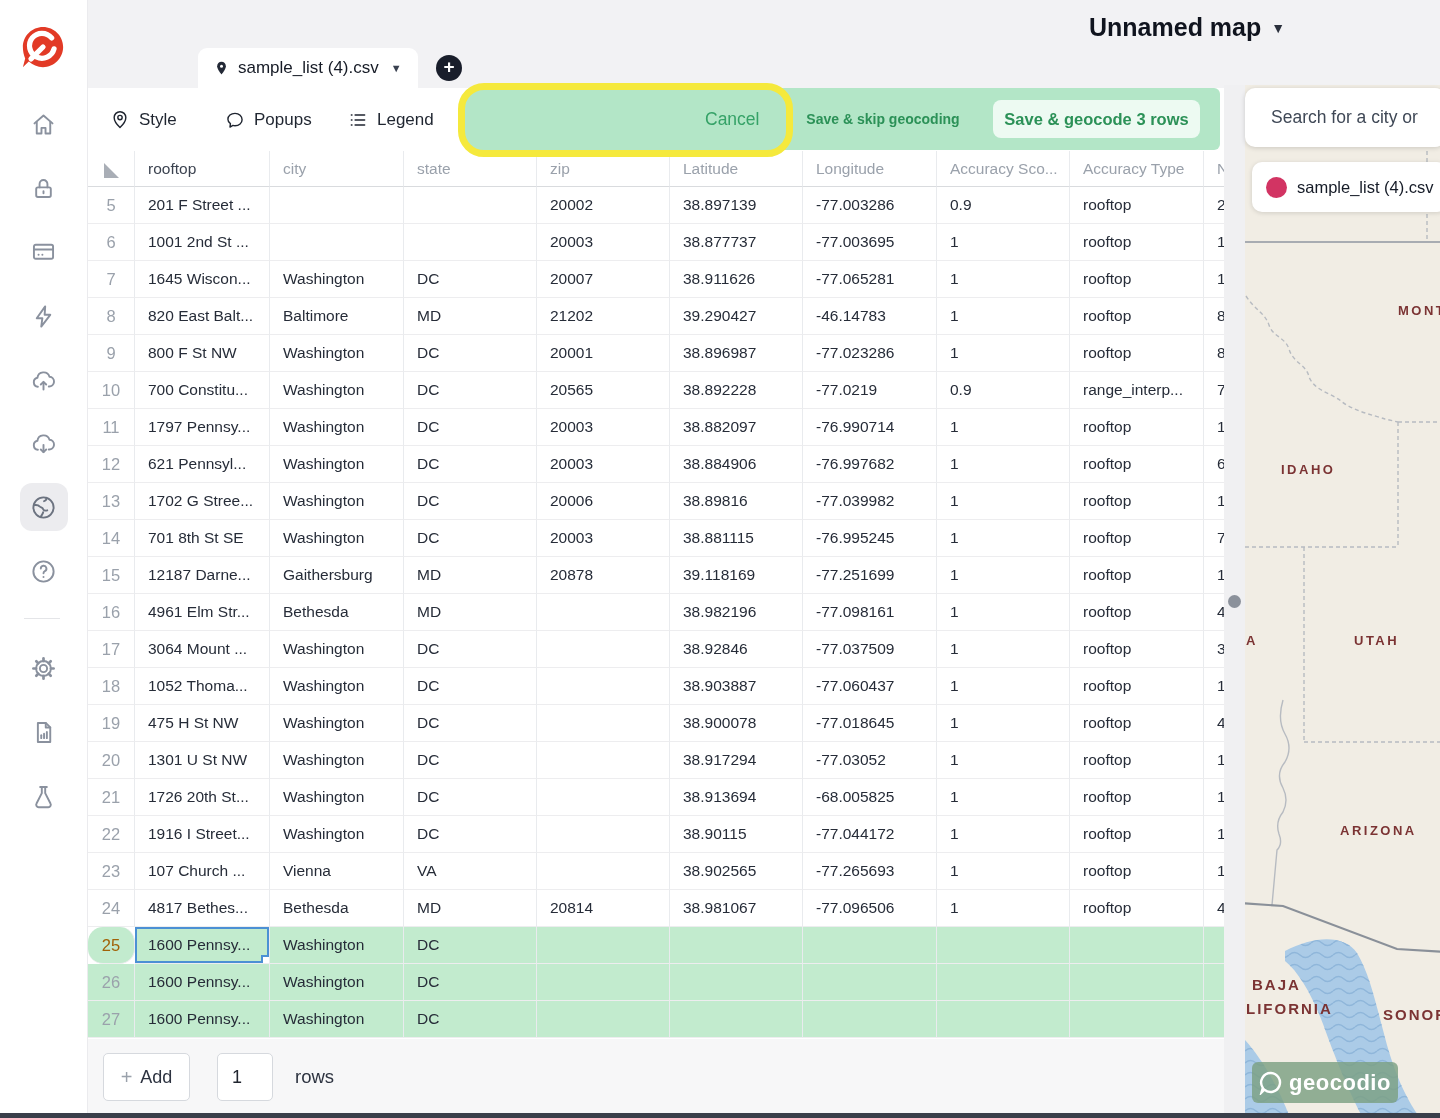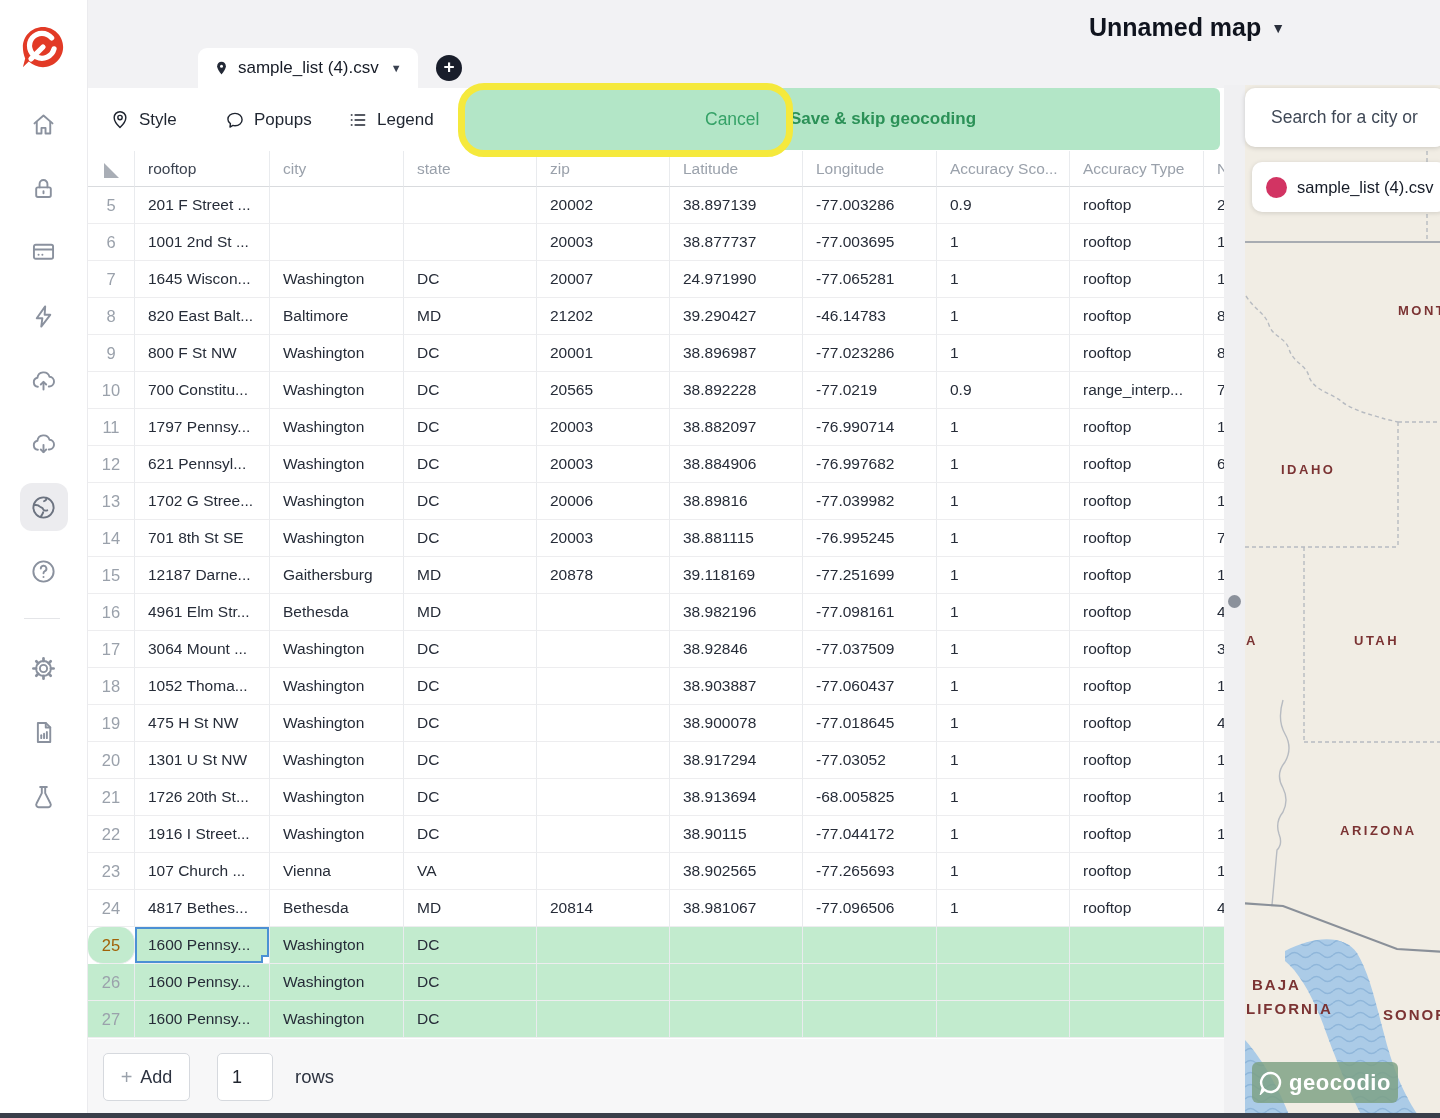--- a/index.html
+++ b/index.html
@@ -27,21 +27,21 @@
 
   
   .toolbar { position:absolute; left:88px; top:88px; width:1136px; height:63px; background:#fff; }
   .tool-btn { position:absolute; top:0; height:63px; display:flex; align-items:center; gap:9px; font-size:17px; color:#1f2530; cursor:pointer; }
   .tool-btn svg { width:20px; height:20px; stroke:#1f2530; fill:none; stroke-width:1.7; stroke-linecap:round; stroke-linejoin:round; }
 
   
   .banner { position:absolute; left:465px; top:88px; width:755px; height:62px; background:#b3e6c7; border-radius:6px; z-index:10; }
   .banner-msg { position:absolute; left:20px; top:6px; width:185px; font-size:17px; line-height:1.55; color:#1b2330; }
   .banner-cancel { position:absolute; left:240px; top:0; height:62px; display:flex; align-items:center; font-size:17.5px; color:#35a267; font-weight:500; cursor:pointer; }
-  .banner-skip { position:absolute; left:318px; top:0; height:62px; width:200px; display:flex; align-items:center; justify-content:center; font-size:17px; font-weight:bold; color:#2b9157; cursor:pointer; }
+  .banner-skip { position:absolute; left:318px; top:0; height:62px; width:200px; display:flex; align-items:center; justify-content:center; font-size:14px; font-weight:bold; color:#2b9157; cursor:pointer; }
   .banner-save { position:absolute; left:528px; top:12px; height:38px; width:207px; background:#edfaf2; border-radius:8px; display:flex; align-items:center; justify-content:center; font-size:16.5px; font-weight:bold; color:#2b9157; cursor:pointer; }
   .yellow-ring { position:absolute; left:458px; top:83px; width:335px; height:74px; border:7px solid #f5e93c; border-radius:26px; z-index:40; pointer-events:none; }
 
   
   .table { position:absolute; left:88px; top:151px; width:1136px; overflow:hidden; z-index:1; }
   .t-row { display:flex; height:37px; }
   .t-head { height:36px; }
   .cell { border-right:1px solid #e9ebee; border-bottom:1px solid #ededef; padding-left:13px; line-height:36px; font-size:15.5px; color:#262c38; white-space:nowrap; overflow:hidden; flex:none; position:relative; }
   .t-head .cell { border-bottom:1px solid #d9dbde; color:#9aa1ab; line-height:35px; }
   .t-head .h-address { color:#3c4350; }
@@ -119,20 +119,21 @@
         <line x1="4" y1="12" x2="4.8" y2="12"></line>
         <line x1="4" y1="18" x2="4.8" y2="18"></line>
       </svg>
     <span>Legend</span>
   </div>
 </div>
 
 <div class="banner" style="background: rgb(179, 230, 199);">
   <div class="banner-cancel">Cancel</div>
   <div class="banner-skip">Save &amp; skip geocoding</div>
+  <div class="banner-save">Save &amp; geocode 3 rows</div>
 </div>
 <div class="yellow-ring" style="border-color: rgb(245, 233, 60);"></div>
 
 <div class="table">
   <div class="t-row t-head">
     <div class="cell c-n">
         <span class="corner-tri"></span>
       </div>
     <div class="cell c-address h-address">rooftop</div>
     <div class="cell c-city">city</div>
@@ -168,21 +169,21 @@
     <div class="cell c-score">1</div>
     <div class="cell c-type">rooftop</div>
     <div class="cell c-np">1</div>
   </div>
       <div class="t-row">
     <div class="cell c-n">7</div>
     <div class="cell c-address">1645 Wiscon...</div>
     <div class="cell c-city">Washington</div>
     <div class="cell c-state">DC</div>
     <div class="cell c-zip">20007</div>
-    <div class="cell c-lat">24.971990</div>
+    <div class="cell c-lat">38.911626</div>
     <div class="cell c-lng">-77.065281</div>
     <div class="cell c-score">1</div>
     <div class="cell c-type">rooftop</div>
     <div class="cell c-np">1</div>
   </div>
       <div class="t-row">
     <div class="cell c-n">8</div>
     <div class="cell c-address">820 East Balt...</div>
     <div class="cell c-city">Baltimore</div>
     <div class="cell c-state">MD</div>

